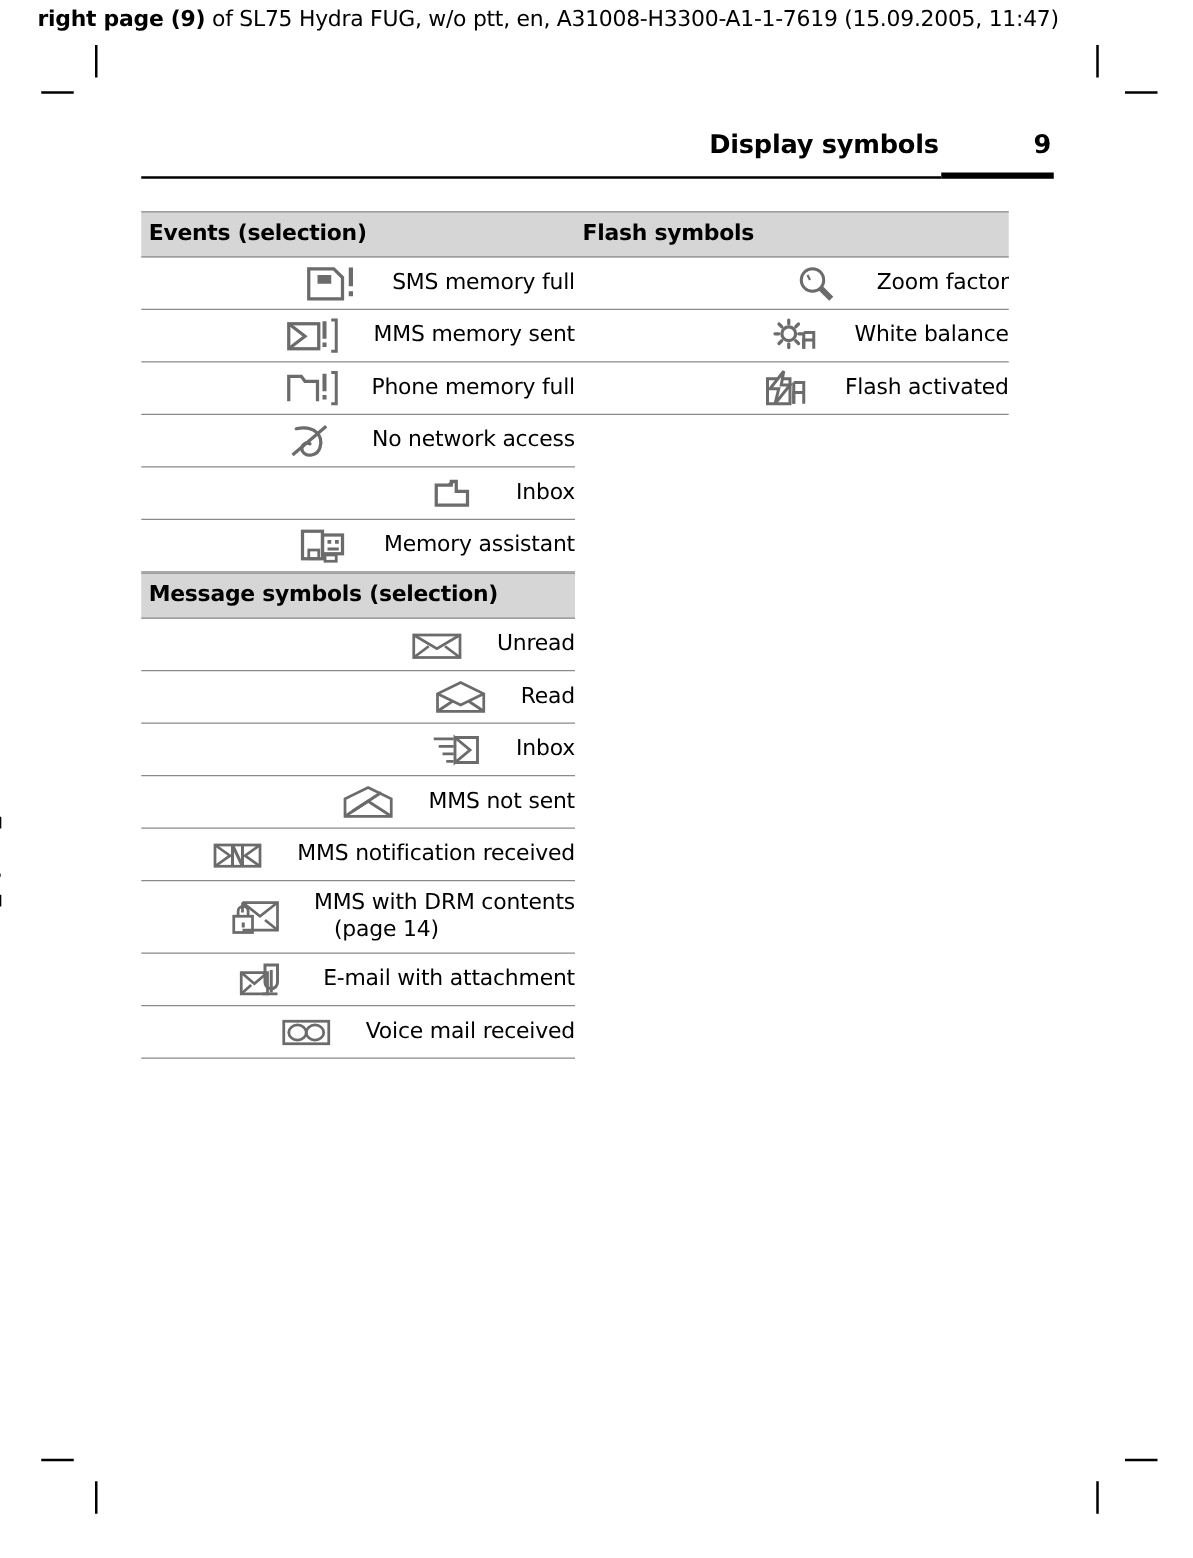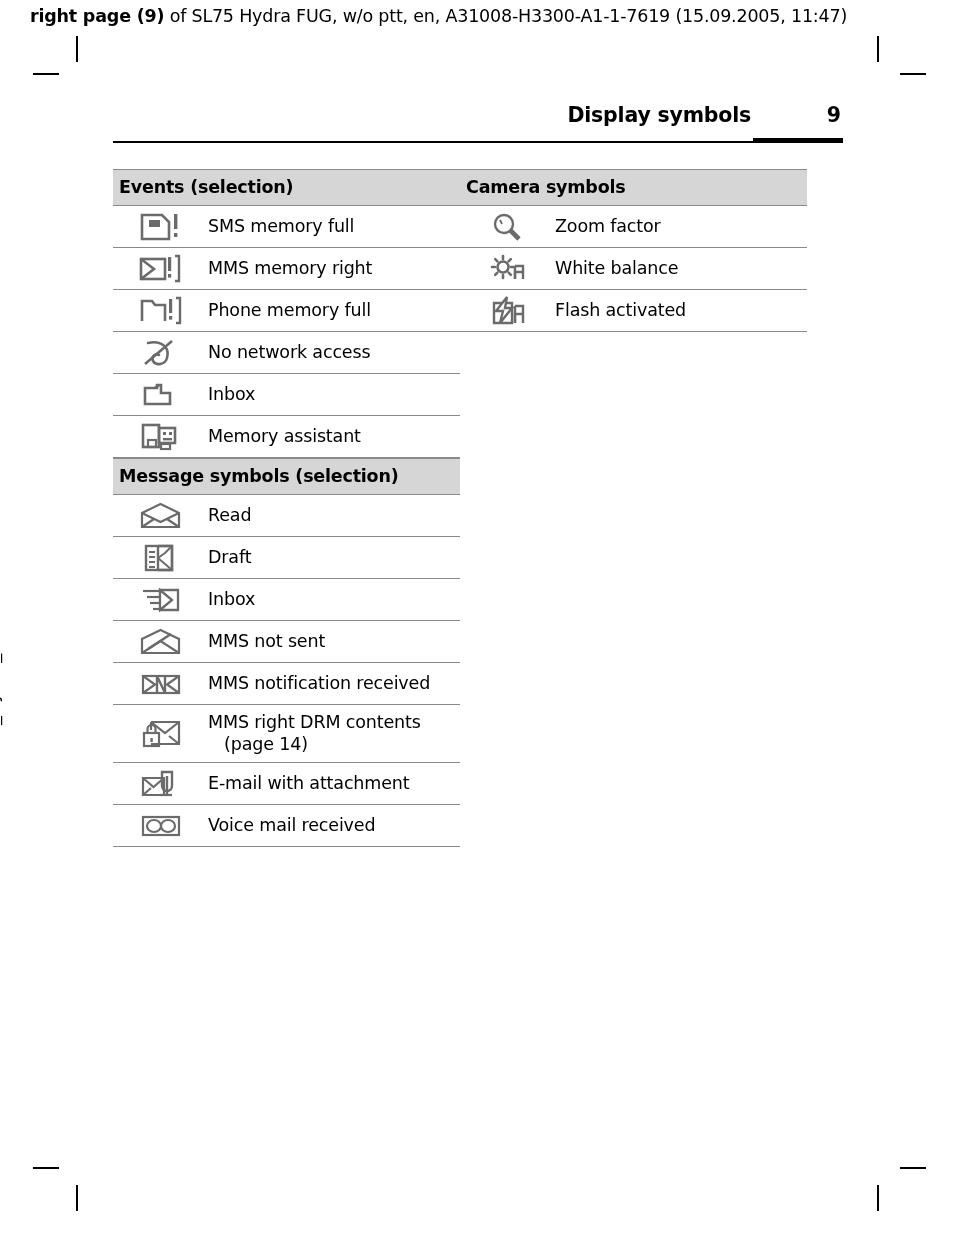--- a/index.html
+++ b/index.html
@@ -108,20 +108,21 @@
     letter-spacing: -0.2px;
     line-height: 1.15;
   }
 
   .row {
     display: flex;
     align-items: center;
     border-bottom: 1.5px solid #8a8a8a;
     min-height: 42px;
     padding: 3px 0;
+    justify-content: flex-end;
   }
   .row.tall { min-height: 58px; align-items: center; }
 
   .row-icon {
     width: 95px;
     flex: 0 0 95px;
     display: flex;
     align-items: center;
     justify-content: center;
   }
@@ -182,21 +183,21 @@
         <div class="row">
           <div class="row-icon">
             <svg width="46" height="30" viewBox="0 0 46 30">
               <rect x="3" y="5" width="24" height="20" fill="none" stroke="#6b6b6b" stroke-width="2.6"></rect>
               <path d="M3 5 L16 15 L3 25" fill="none" stroke="#6b6b6b" stroke-width="2.6"></path>
               <rect x="30" y="3" width="3.2" height="14" fill="#6b6b6b"></rect>
               <rect x="30" y="20" width="3.2" height="3.6" fill="#6b6b6b"></rect>
               <path d="M37 2 H41 V27 H37" fill="none" stroke="#6b6b6b" stroke-width="2.4"></path>
             </svg>
           </div>
-          <div class="row-label">MMS memory right</div>
+          <div class="row-label">MMS memory sent</div>
         </div>
 
         <div class="row">
           <div class="row-icon">
             <svg width="46" height="30" viewBox="0 0 46 30">
               <path d="M4 25 V5 H14 L17 9 H27 V25" fill="none" stroke="#6b6b6b" stroke-width="2.6"></path>
               <rect x="31" y="3" width="3.2" height="14" fill="#6b6b6b"></rect>
               <rect x="31" y="20" width="3.2" height="3.6" fill="#6b6b6b"></rect>
               <path d="M38 2 H42 V27 H38" fill="none" stroke="#6b6b6b" stroke-width="2.4"></path>
             </svg>
@@ -236,47 +237,42 @@
               <rect x="23" y="23" width="9" height="5" fill="none" stroke="#6b6b6b" stroke-width="2.2"></rect>
             </svg>
           </div>
           <div class="row-label">Memory assistant</div>
         </div>
       </div>
 
       <div class="symtable">
         <div class="sec-head">Message symbols (selection)</div>
 
+        <div class="row">
+          <div class="row-icon">
+            <svg width="46" height="28" viewBox="0 0 46 28">
+              <rect x="4" y="6" width="37" height="18" fill="none" stroke="#6b6b6b" stroke-width="2.2"></rect>
+              <path d="M4 6 L22.5 17 L41 6" fill="none" stroke="#6b6b6b" stroke-width="2.2"></path>
+              <path d="M4 24 L16 15 M41 24 L29 15" fill="none" stroke="#6b6b6b" stroke-width="2.2"></path>
+            </svg>
+          </div>
+          <div class="row-label">Unread</div>
+        </div>
 
         <div class="row">
           <div class="row-icon">
             <svg width="46" height="30" viewBox="0 0 46 30">
               <path d="M4 26 V12 L22.5 3 L41 12 V26 Z" fill="none" stroke="#6b6b6b" stroke-width="2.2"></path>
               <path d="M4 12 L22.5 21 L41 12" fill="none" stroke="#6b6b6b" stroke-width="2.2"></path>
               <path d="M4 26 L16 18 M41 26 L29 18" fill="none" stroke="#6b6b6b" stroke-width="2.2"></path>
             </svg>
           </div>
           <div class="row-label">Read</div>
         </div>
 
-        <div class="row">
-          <div class="row-icon">
-            <svg width="46" height="32" viewBox="0 0 46 32">
-              <rect x="8" y="4" width="26" height="24" fill="none" stroke="#6b6b6b" stroke-width="2.4"></rect>
-              <line x1="20" y1="4" x2="20" y2="28" stroke="#6b6b6b" stroke-width="2.4"></line>
-              <line x1="11" y1="10" x2="17" y2="10" stroke="#6b6b6b" stroke-width="2"></line>
-              <line x1="11" y1="15" x2="17" y2="15" stroke="#6b6b6b" stroke-width="2"></line>
-              <line x1="11" y1="20" x2="17" y2="20" stroke="#6b6b6b" stroke-width="2"></line>
-              <line x1="11" y1="25" x2="17" y2="25" stroke="#6b6b6b" stroke-width="2"></line>
-              <path d="M20 4 L34 4 L34 28 L20 28" fill="none" stroke="#6b6b6b" stroke-width="2.4"></path>
-              <path d="M20 16 L27 22 L34 28 M34 4 L27 11 L20 16" fill="none" stroke="#6b6b6b" stroke-width="2"></path>
-            </svg>
-          </div>
-          <div class="row-label">Draft</div>
-        </div>
 
         <div class="row">
           <div class="row-icon">
             <svg width="46" height="28" viewBox="0 0 46 28">
               <path d="M22 4 H40 V24 H22" fill="none" stroke="#6b6b6b" stroke-width="2.3"></path>
               <path d="M22 4 L34 14 L22 24 Z" fill="none" stroke="#6b6b6b" stroke-width="2.3"></path>
               <line x1="5" y1="5" x2="21" y2="5" stroke="#6b6b6b" stroke-width="2.2"></line>
               <line x1="9" y1="11" x2="21" y2="11" stroke="#6b6b6b" stroke-width="2.2"></line>
               <line x1="12" y1="17" x2="21" y2="17" stroke="#6b6b6b" stroke-width="2.2"></line>
               <line x1="15" y1="23" x2="21" y2="23" stroke="#6b6b6b" stroke-width="2.2"></line>
@@ -314,21 +310,21 @@
               <path d="M13 5 H41 V27 H13" fill="none" stroke="#6b6b6b" stroke-width="2.2"></path>
               <path d="M13 5 L27 16 L41 5" fill="none" stroke="#6b6b6b" stroke-width="2.2"></path>
               <path d="M41 27 L31 19" fill="none" stroke="#6b6b6b" stroke-width="2.2"></path>
               <path d="M13 5 V13" fill="none" stroke="#6b6b6b" stroke-width="2.2"></path>
               <rect x="6" y="16" width="15" height="13" fill="none" stroke="#6b6b6b" stroke-width="2.2"></rect>
               <path d="M9.5 16 V12 A4 4 0 0 1 17.5 12 V16" fill="none" stroke="#6b6b6b" stroke-width="2.2"></path>
               <rect x="12.4" y="21" width="2.4" height="4" fill="#6b6b6b"></rect>
             </svg>
           </div>
           <div class="row-label">
-            <span>MMS right DRM contents</span>
+            <span>MMS with DRM contents</span>
             <span class="l2">(page 14)</span>
           </div>
         </div>
 
 
         <div class="row">
           <div class="row-icon">
             <svg width="46" height="32" viewBox="0 0 46 32">
               <path d="M5 10 H26 V27 H5 Z" fill="none" stroke="#6b6b6b" stroke-width="2.2"></path>
               <path d="M5 10 L15.5 19 L26 10" fill="none" stroke="#6b6b6b" stroke-width="2.2"></path>
@@ -349,21 +345,21 @@
               <ellipse cx="30" cy="13" rx="7" ry="6" fill="none" stroke="#6b6b6b" stroke-width="2.2"></ellipse>
             </svg>
           </div>
           <div class="row-label">Voice mail received</div>
         </div>
       </div>
     </div>
 
     <div class="col">
       <div class="symtable">
-        <div class="sec-head">Camera symbols</div>
+        <div class="sec-head">Flash symbols</div>
 
         <div class="row">
           <div class="row-icon">
             <svg width="40" height="30" viewBox="0 0 40 30">
               <circle cx="16" cy="12" r="9" fill="none" stroke="#6b6b6b" stroke-width="2.4"></circle>
               <path d="M22.5 18.5 L31 27" stroke="#6b6b6b" stroke-width="4.6" stroke-linecap="butt"></path>
               <path d="M12 8 L14 12" stroke="#6b6b6b" stroke-width="1.8"></path>
             </svg>
           </div>
           <div class="row-label">Zoom factor</div>

